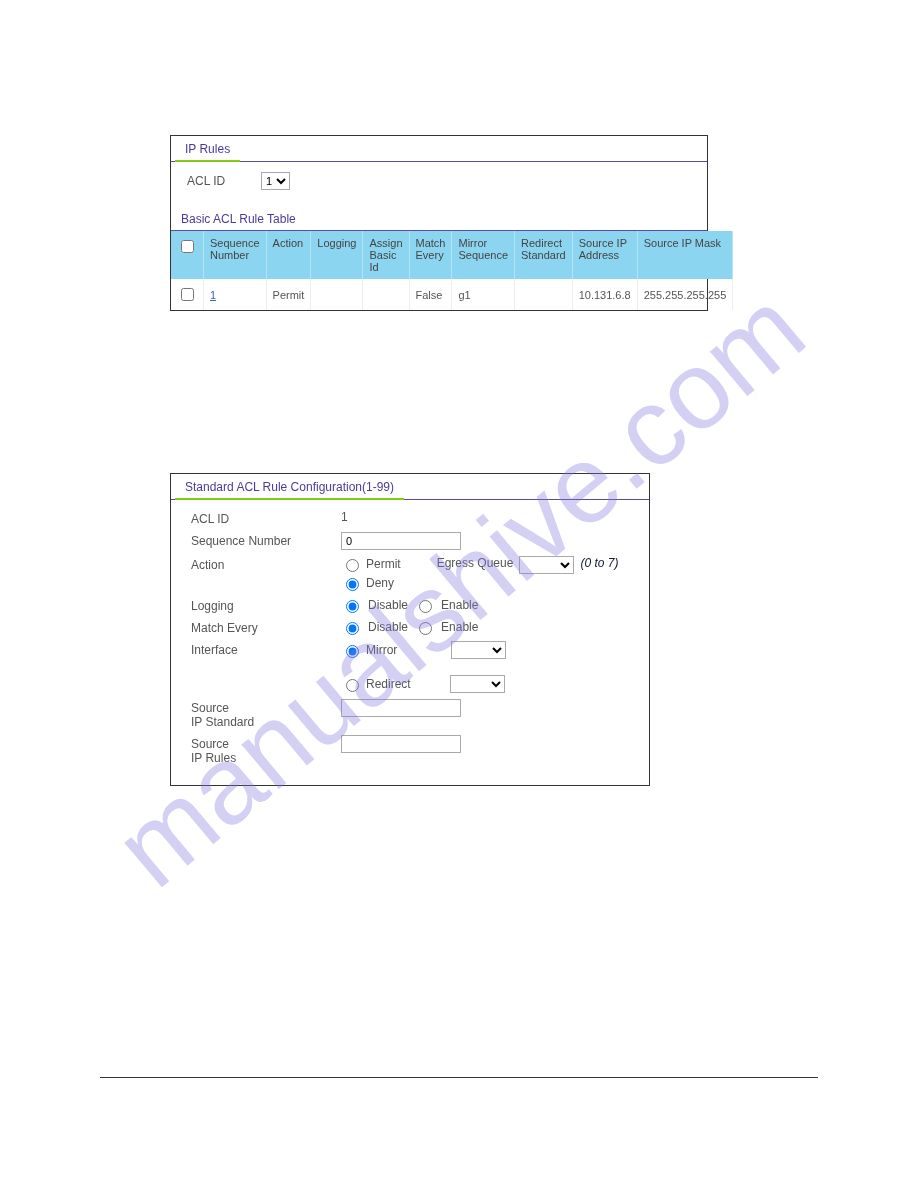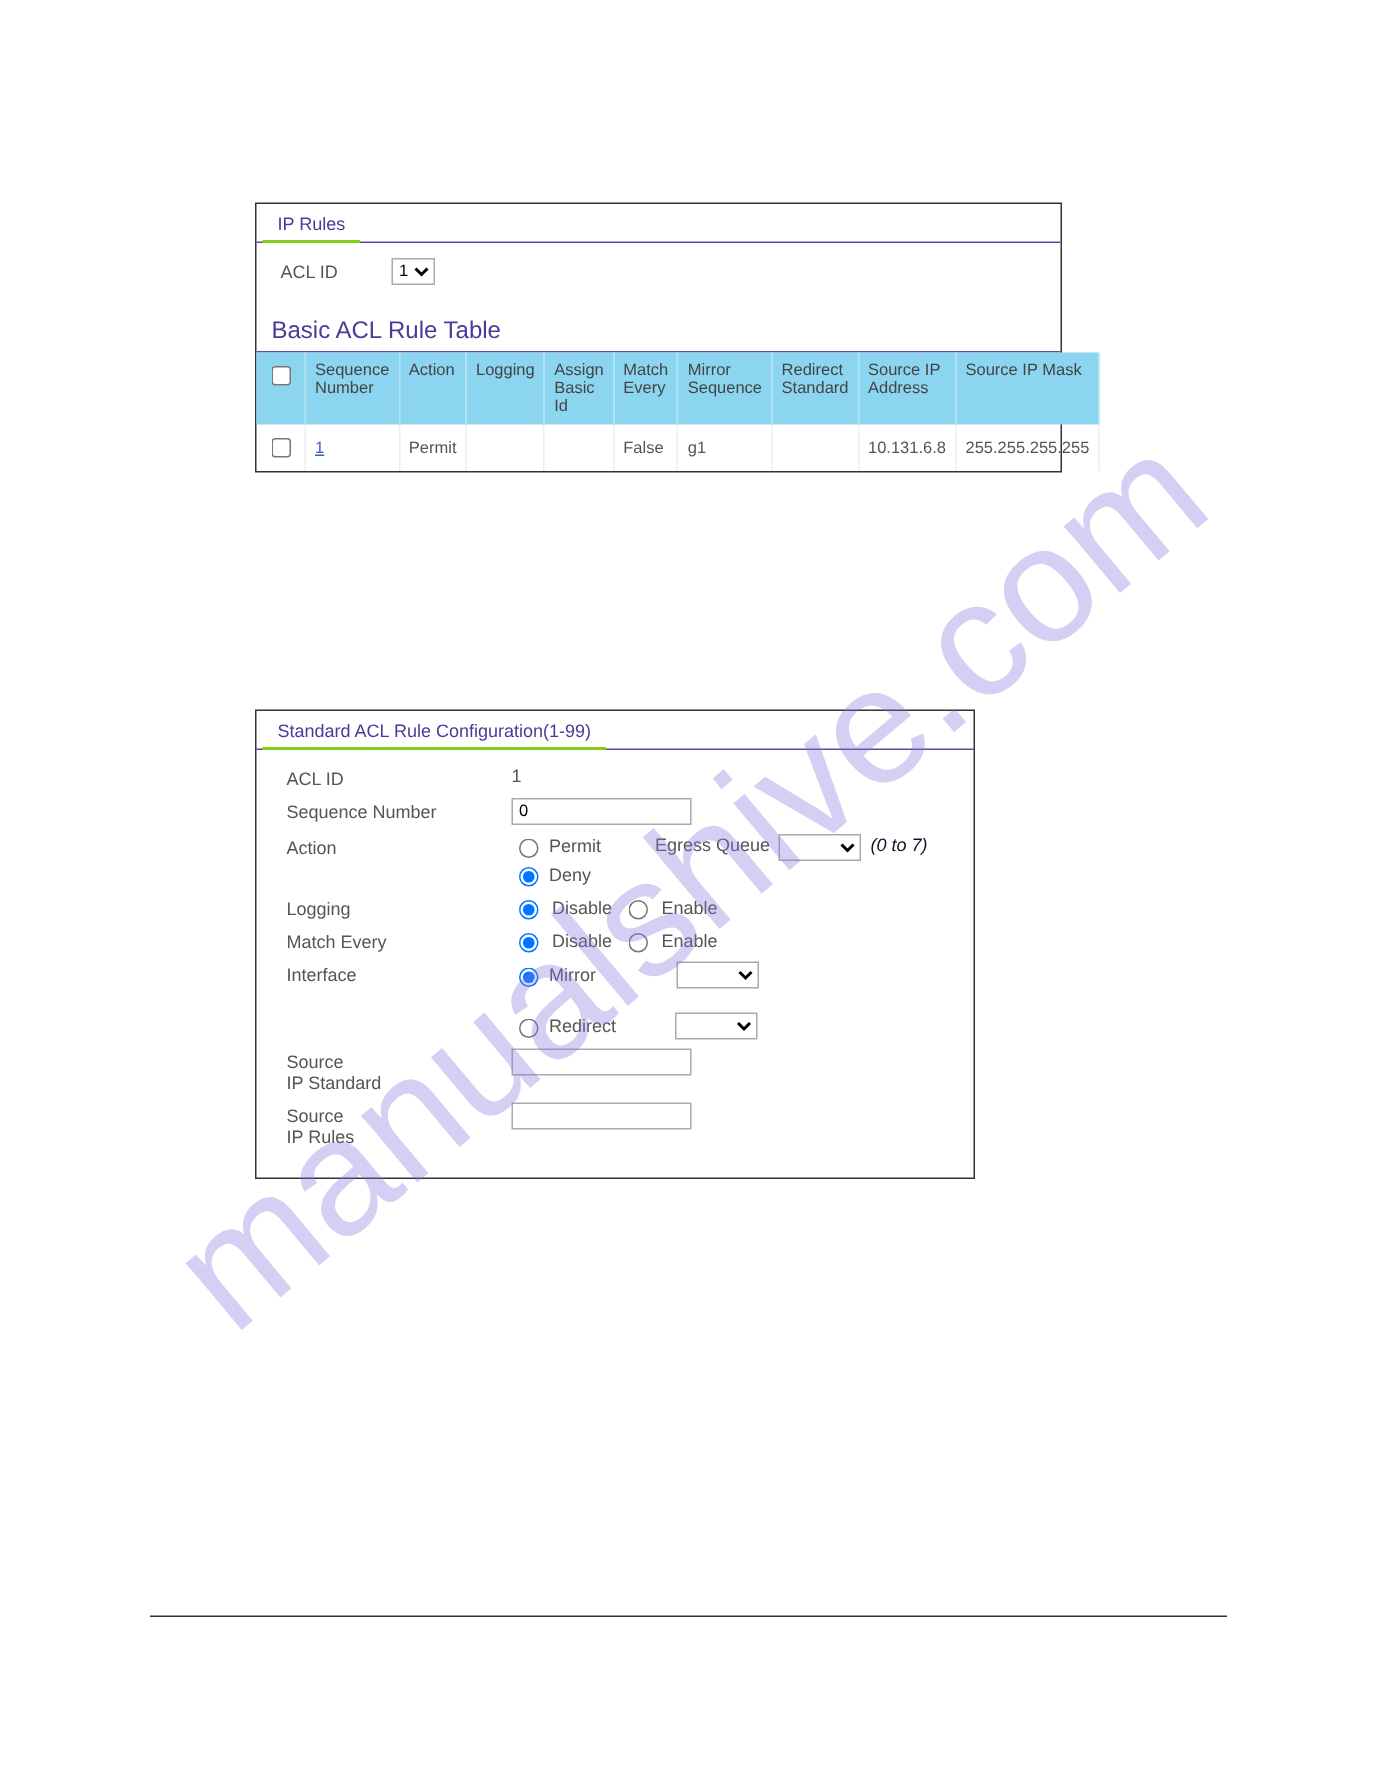--- a/index.html
+++ b/index.html
@@ -68,21 +68,21 @@
     padding: 0 4px;
   }
   select.tiny {
     width: 55px;
     height: 18px;
     border: 1px solid #aaa;
     background: #fff;
   }
   .subtitle {
     color: #4b3b99;
-    font-size: 16px;
+    font-size: 12px;
     padding: 4px 10px 4px;
   }
   .subtitle-hr {
     height: 1px;
     background: #5a4ba0;
   }
   table.acl-table {
     border-collapse: collapse;
     width: 100%;
     font-size: 11px;

